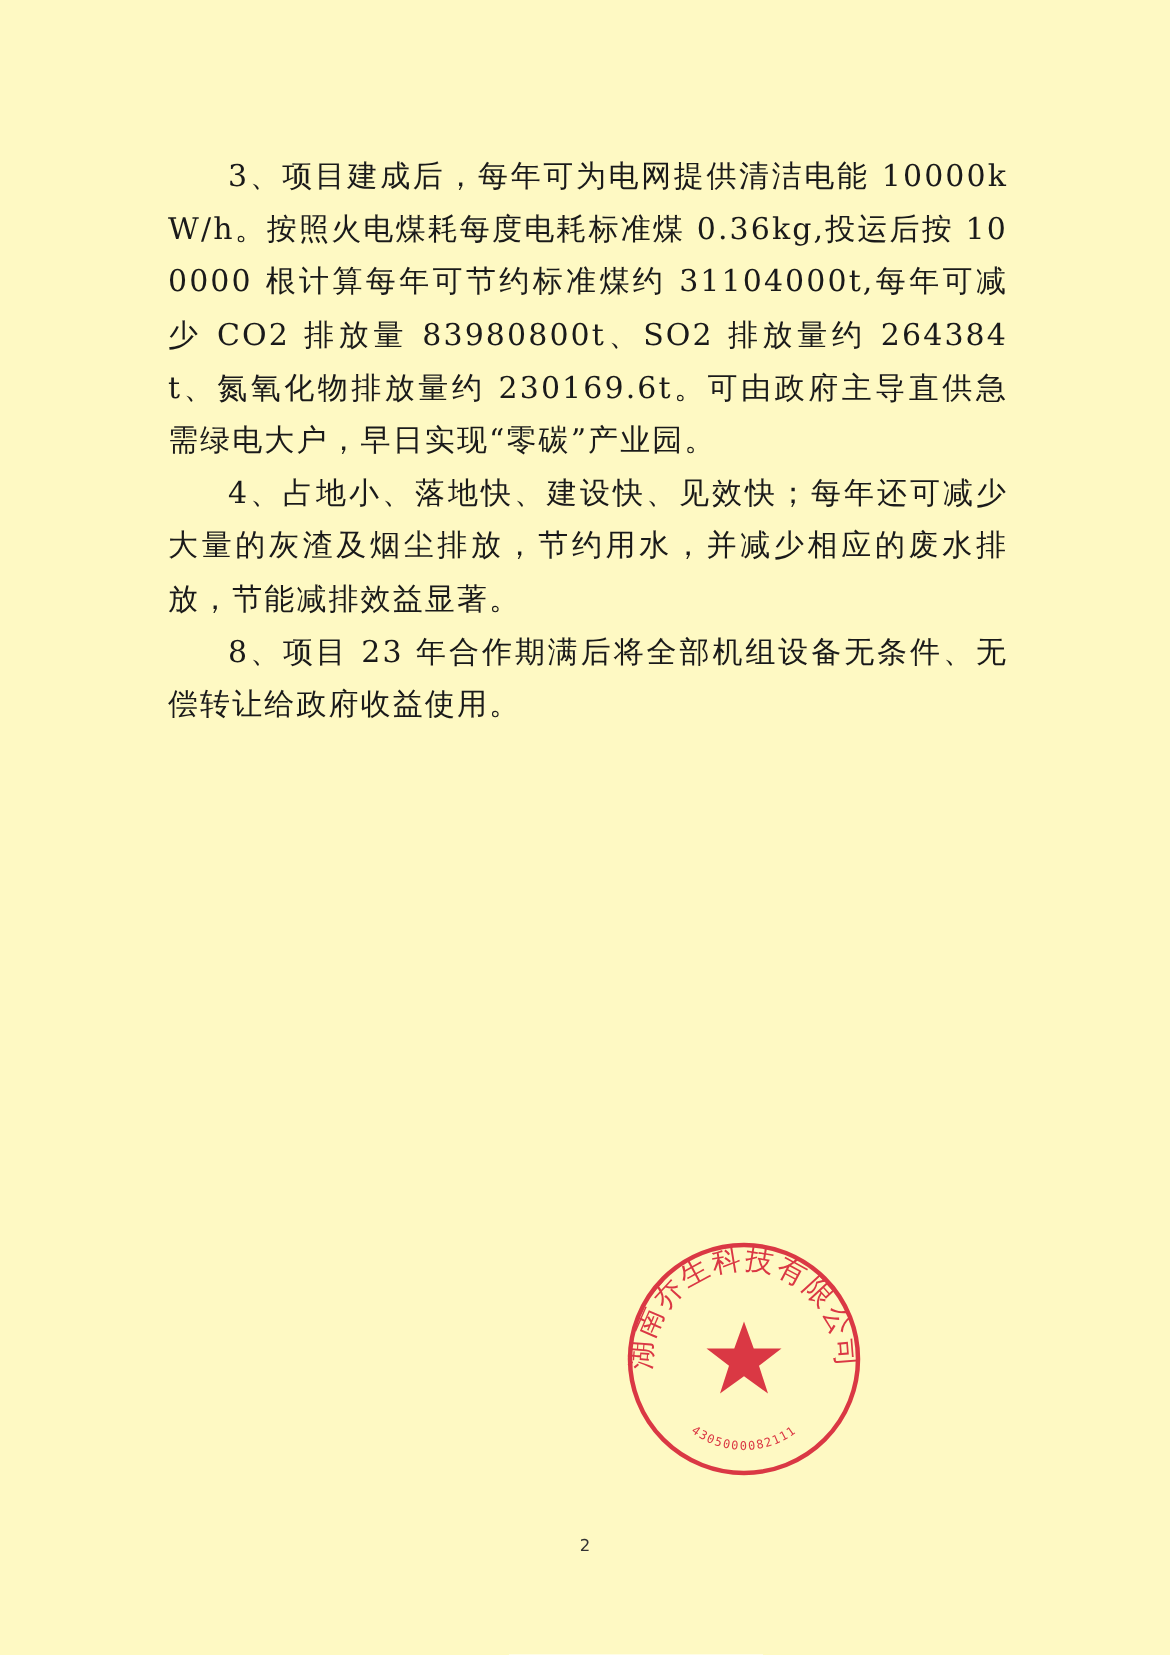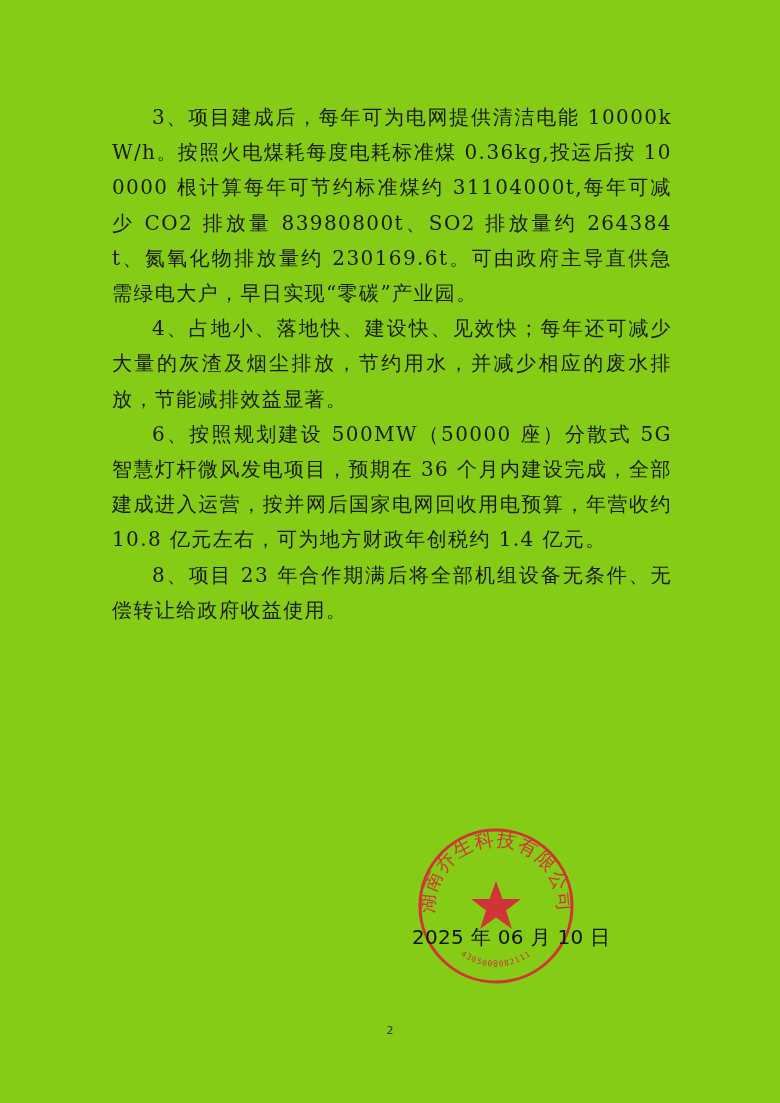--- a/index.html
+++ b/index.html
@@ -13,21 +13,21 @@
       position: relative;
       overflow: hidden;
       font-family: "DejaVu Serif", "Liberation Serif", serif;
       color: #1a1a1a;
     }
     .page {
       position: absolute;
       left: 0; top: 0;
       width: 780px;
       height: 1103px;
-      background: #84cc16;
+      background: #fef9c3;
     }
     .body-text {
       position: absolute;
       left: 112px;
       top: 100px;
       width: 560px;
     }
     .para {
       margin: 0;
       font-size: 20px;
@@ -69,35 +69,33 @@
     }
   </style>
 </head>
 <body>
 
 <div class="page">
 
   <div class="body-text">
     <p class="para">3、项目建成后，每年可为电网提供清洁电能 10000kW/h。按照火电煤耗每度电耗标准煤 0.36kg,投运后按 100000 根计算每年可节约标准煤约 31104000t,每年可减少 CO2 排放量 83980800t、SO2 排放量约 264384t、氮氧化物排放量约 230169.6t。可由政府主导直供急需绿电大户，早日实现“零碳”产业园。</p>
     <p class="para">4、占地小、落地快、建设快、见效快；每年还可减少大量的灰渣及烟尘排放，节约用水，并减少相应的废水排放，节能减排效益显著。</p>
-    <p class="para">6、按照规划建设 500MW（50000 座）分散式 5G 智慧灯杆微风发电项目，预期在 36 个月内建设完成，全部建成进入运营，按并网后国家电网回收用电预算，年营收约 10.8 亿元左右，可为地方财政年创税约 1.4 亿元。</p>
     <p class="para">8、项目 23 年合作期满后将全部机组设备无条件、无偿转让给政府收益使用。</p>
   </div>
 
   <svg class="seal" viewBox="0 0 160 160" xmlns="http://www.w3.org/2000/svg">
     <defs>
       <path id="seal-top-arc" d="M 22 104 A 62 62 0 1 1 138 104"></path>
       <path id="seal-bottom-arc" d="M 34 118 A 58 58 0 0 0 126 118"></path>
     </defs>
     <circle cx="80" cy="80" r="76" fill="none" stroke="#d8283a" stroke-width="3"></circle>
     <text fill="#d8283a" font-family="DejaVu Sans, sans-serif" font-size="19" letter-spacing="1.5">
       <textPath href="#seal-top-arc" startOffset="50%" text-anchor="middle">湖南乔生科技有限公司</textPath>
     </text>
     <polygon fill="#d8283a" points="80,55 86.5,73 105,73 90,84.5 96,103 80,91.5 64,103 70,84.5 55,73 73.5,73"></polygon>
     <text fill="#d8283a" font-family="DejaVu Sans Mono, monospace" font-size="8" letter-spacing="1">
       <textPath href="#seal-bottom-arc" startOffset="50%" text-anchor="middle">4305000082111</textPath>
     </text>
   </svg>
 
-  <div class="date-line">2025 年 06 月 10 日</div>
 
   <div class="page-number">2</div>
 </div>
 
 </body></html>

